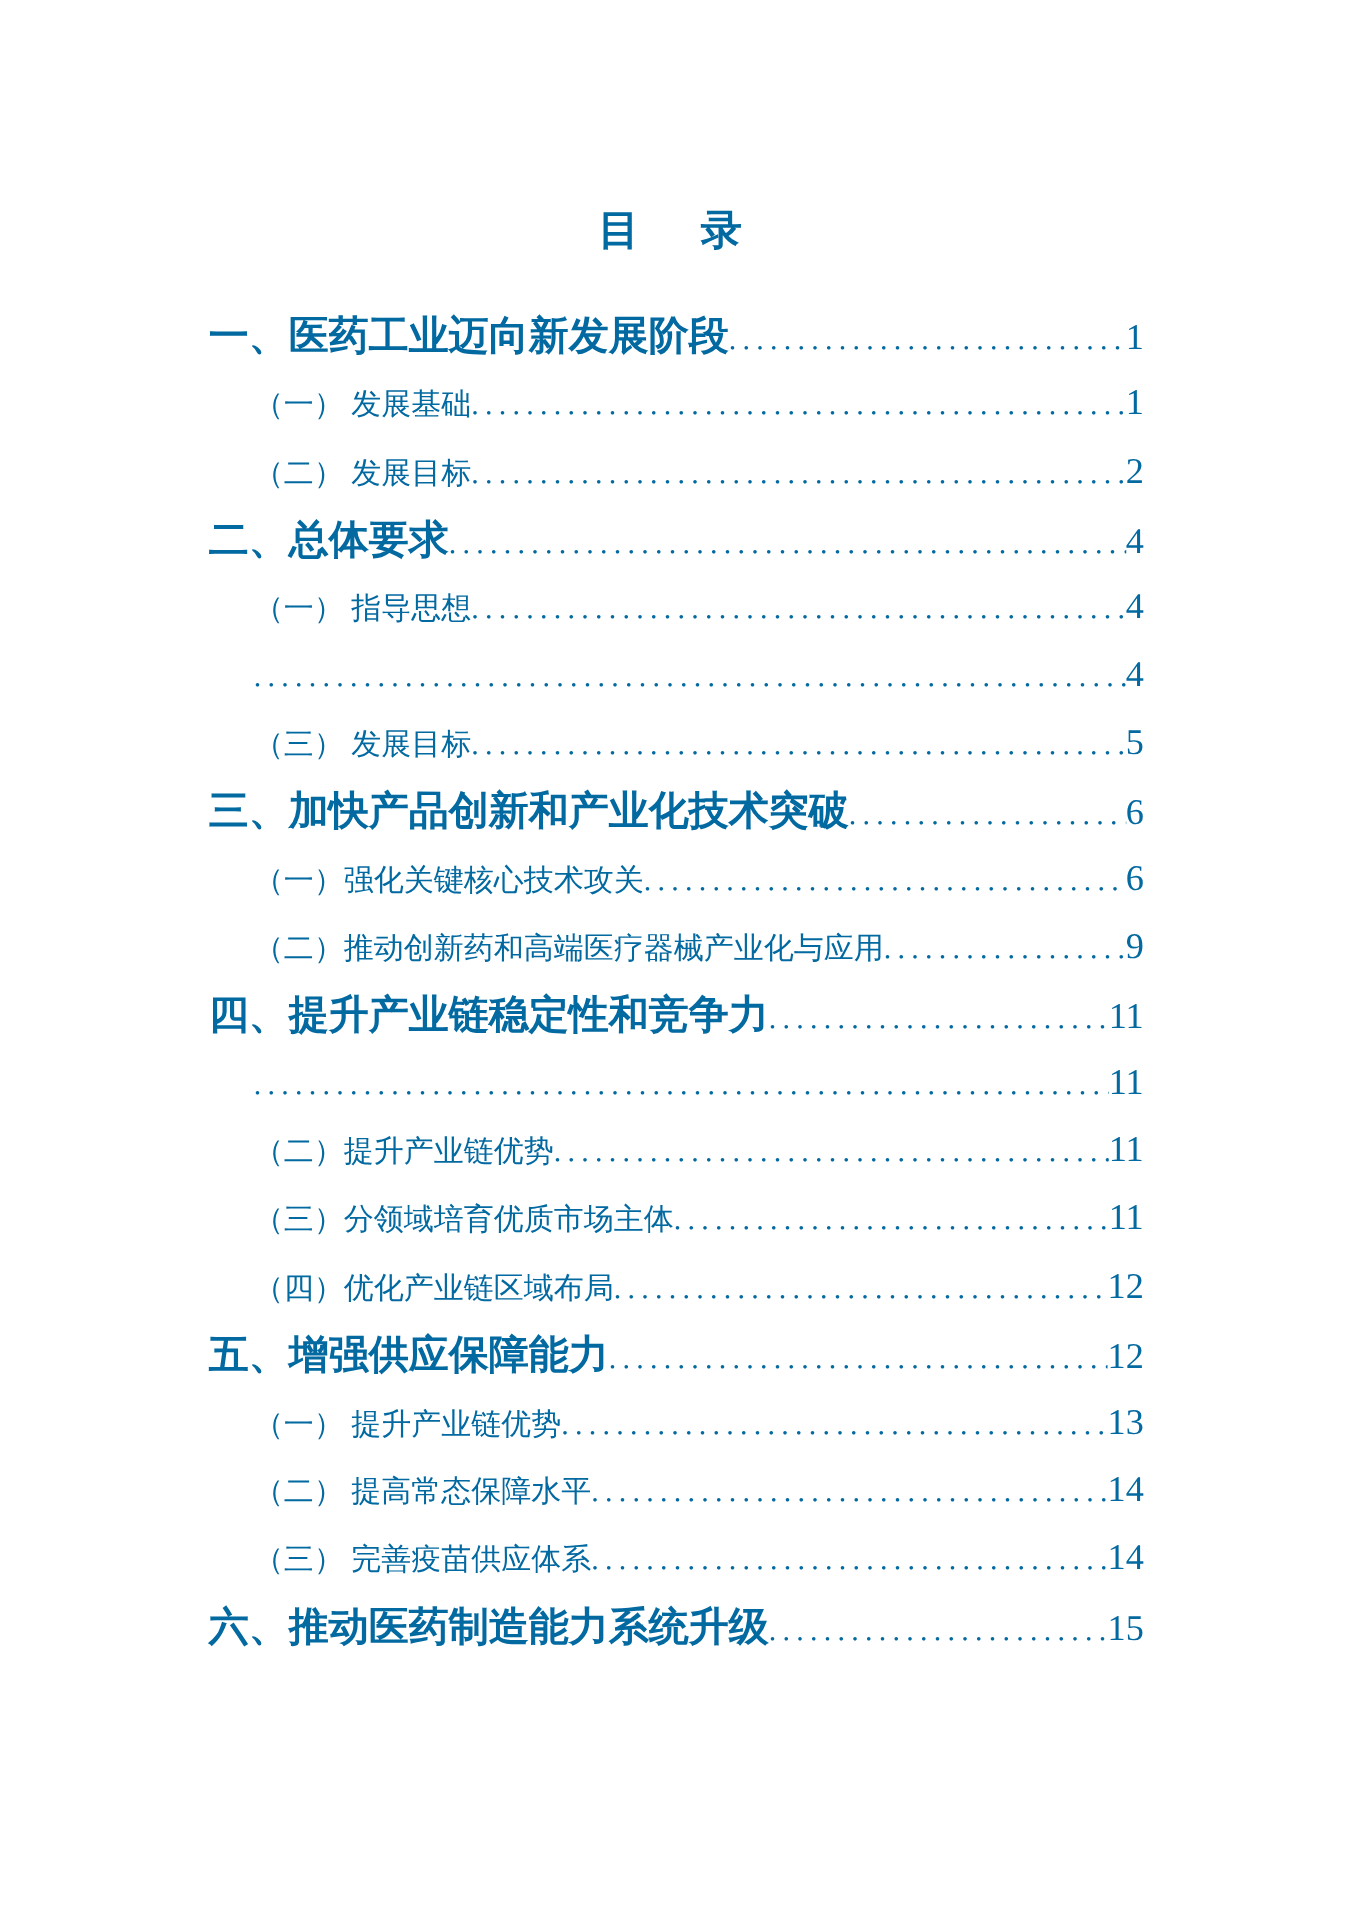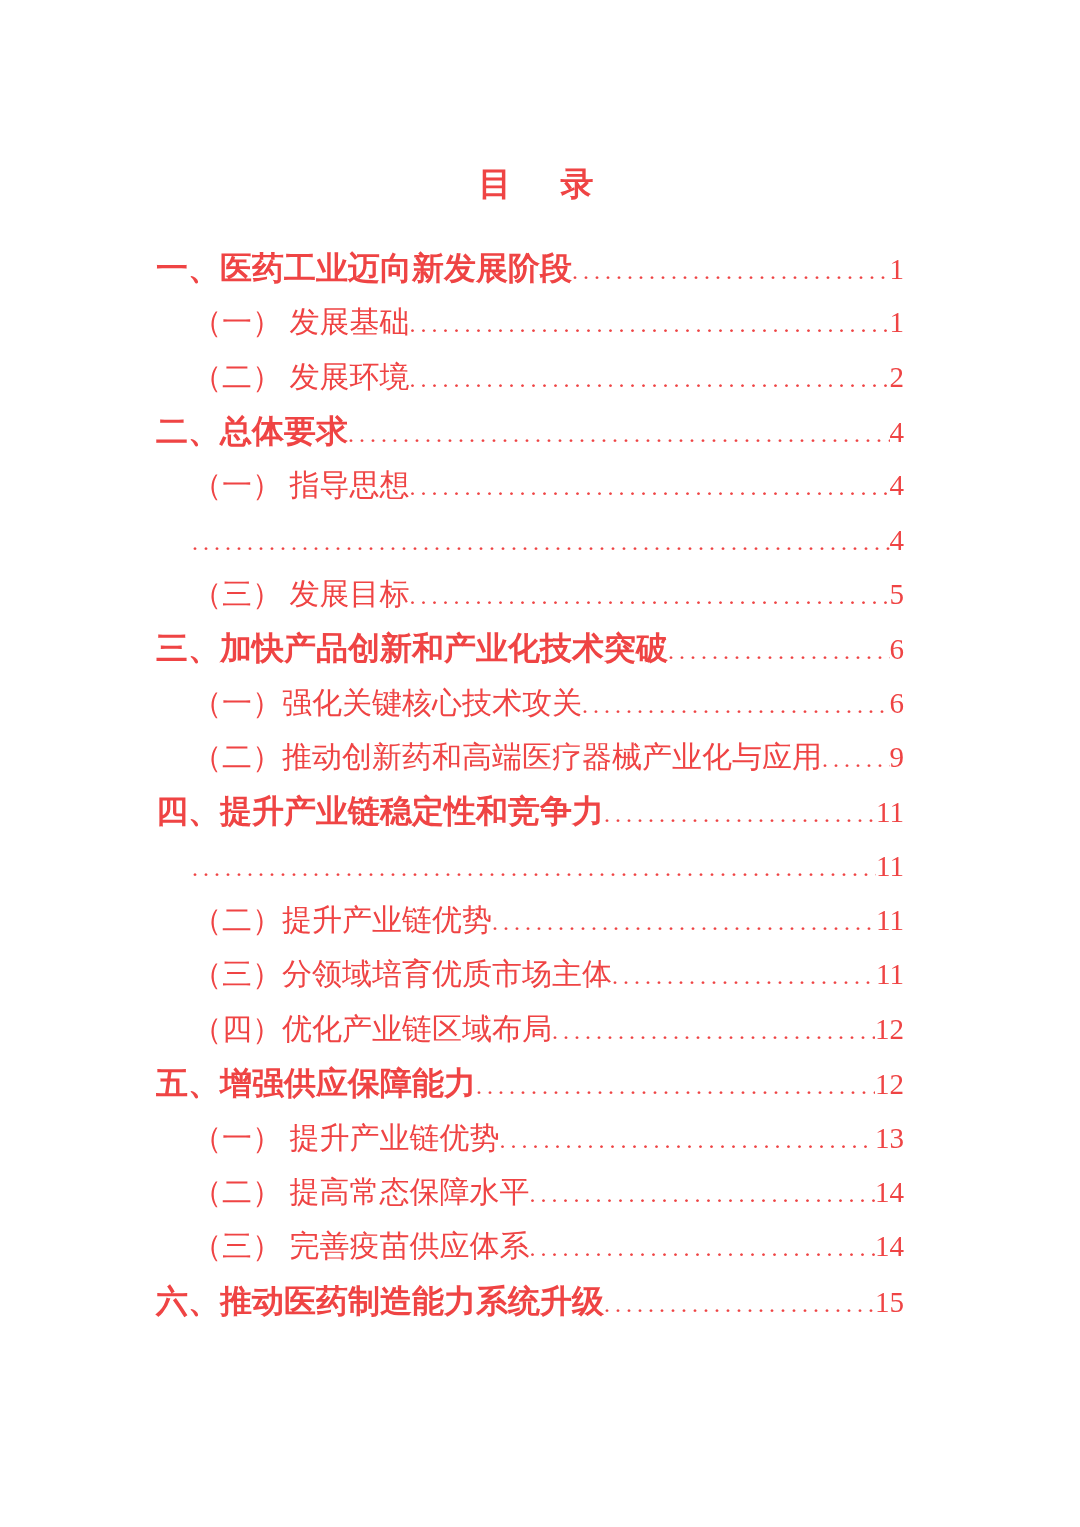--- a/index.html
+++ b/index.html
@@ -1,60 +1,60 @@
 <!DOCTYPE html>
 <html><head>
 <meta charset="utf-8">
 <style>
   html, body { margin: 0; padding: 0; background: #ffffff; }
   .page {
     position: relative;
     width: 1080px;
     height: 1527px;
     background: #ffffff;
-    color: #ef4444;
+    color: #0369a1;
     font-family: "Liberation Serif", serif;
     overflow: hidden;
   }
   .doc-title {
     position: absolute;
     top: 164px;
     left: 0;
     width: 100%;
     margin: 0;
     text-align: center;
     font-family: "Liberation Sans", sans-serif;
     font-weight: 700;
     font-size: 33px;
     line-height: 40px;
     letter-spacing: 8px;
     white-space: pre;
   }
   .toc {
     position: absolute;
     top: 241px;
-    left: 156px;
+    left: 167px;
     width: 748px;
   }
   .toc-row {
     display: flex;
     align-items: baseline;
     height: 54.35px;
     line-height: 54.35px;
   }
   .toc-row.l2 { padding-left: 36px; }
   .toc-label { white-space: pre; }
   .l1 .toc-label {
     font-family: "Liberation Sans", sans-serif;
     font-weight: 700;
     font-size: 32px;
   }
   .l2 .toc-label {
     font-family: "Liberation Serif", serif;
-    font-size: 30px;
+    font-size: 24px;
   }
   .toc-dots {
     flex: 1 1 auto;
     overflow: hidden;
     white-space: nowrap;
     font-family: "Liberation Serif", serif;
     font-size: 24px;
     letter-spacing: 5px;
     min-width: 0;
   }
@@ -79,21 +79,21 @@
       <span class="toc-label">一、医药工业迈向新发展阶段</span>
       <span class="toc-dots"></span>
       <span class="toc-page">1</span>
     </div>
     <div class="toc-row l2">
       <span class="toc-label">（一） 发展基础</span>
       <span class="toc-dots"></span>
       <span class="toc-page">1</span>
     </div>
     <div class="toc-row l2">
-      <span class="toc-label">（二） 发展环境</span>
+      <span class="toc-label">（二） 发展目标</span>
       <span class="toc-dots"></span>
       <span class="toc-page">2</span>
     </div>
     <div class="toc-row l1">
       <span class="toc-label">二、总体要求</span>
       <span class="toc-dots"></span>
       <span class="toc-page">4</span>
     </div>
     <div class="toc-row l2">
       <span class="toc-label">（一） 指导思想</span>

